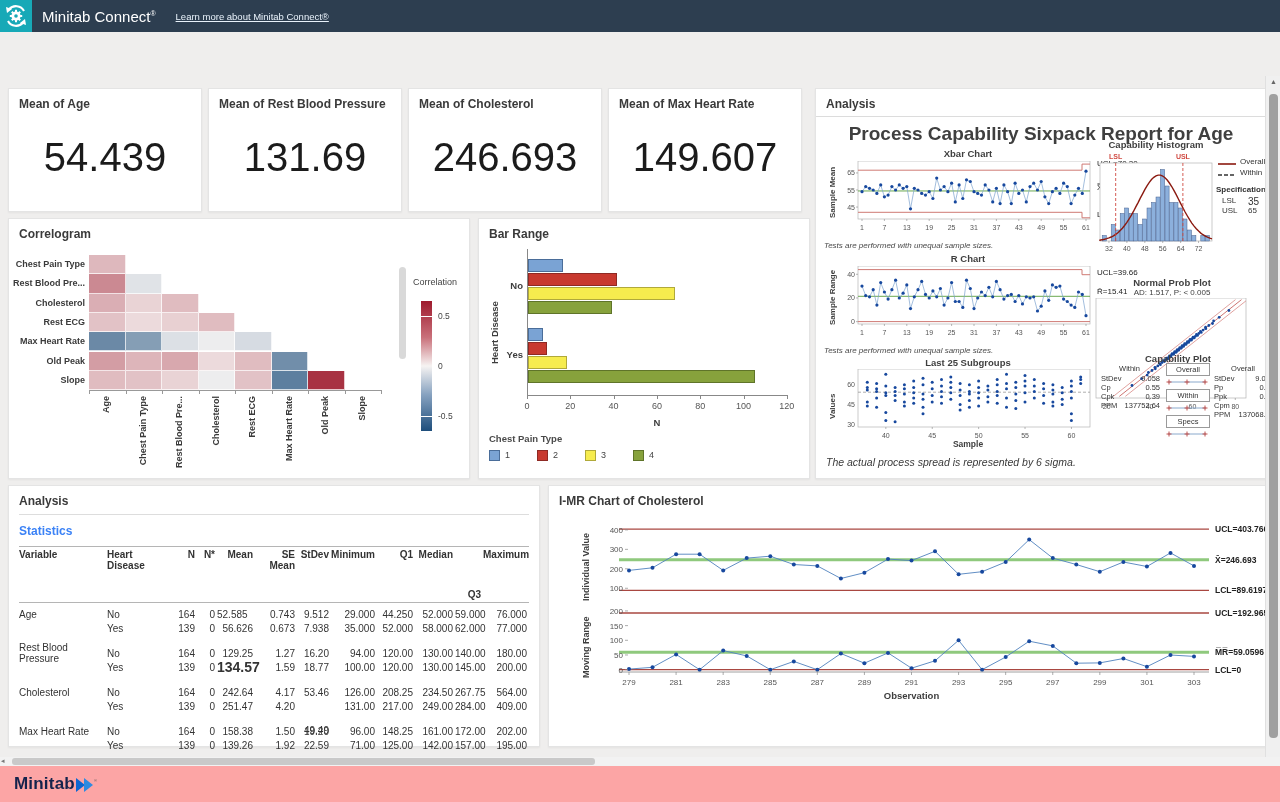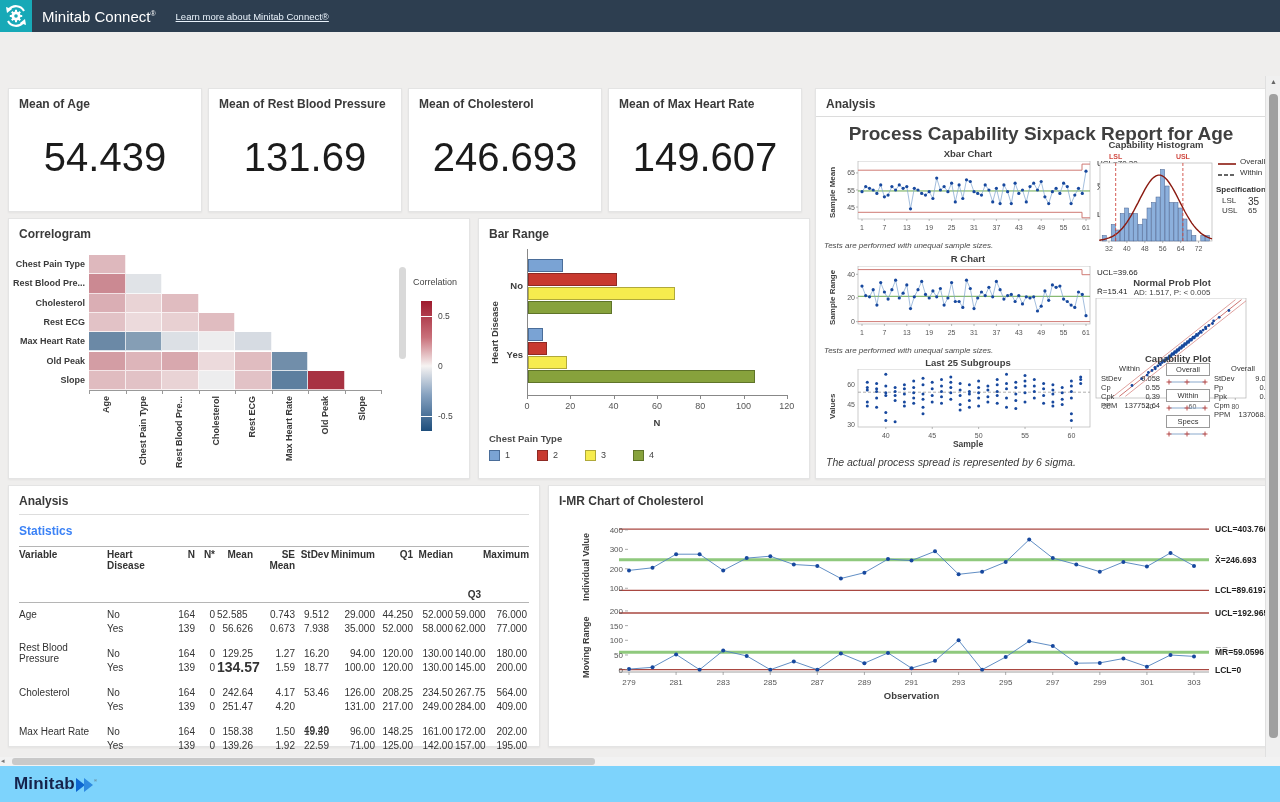--- a/index.html
+++ b/index.html
@@ -33,21 +33,21 @@
   .capbox{position:absolute;border:1px solid #9a9a9a;background:#fff;font-size:7.5px;color:#333;text-align:center;line-height:11px}
   .capstat{position:absolute;font-size:7.5px;color:#333;white-space:nowrap}
   .st-canvas{position:absolute;left:10px;right:10px;top:28px;border-top:1px solid #ddd}
   .st-sub{position:absolute;left:10px;top:38px;font-size:12px;font-weight:700;color:#3b82f6}
   .st-head{display:flex;font-weight:700;color:#333;border-top:1px solid #b5b5b5;border-bottom:1px solid #b5b5b5;padding:2px 0}
   .st-row{display:flex;height:14px;align-items:center}
   .hscroll{position:absolute;left:0;top:757px;width:1280px;height:9px;background:#f2f2f2}
   .hthumb{position:absolute;left:12px;top:1px;width:583px;height:7px;background:#c9c9c9;border-radius:3px;cursor:pointer}
   .vscroll{position:absolute;left:1265px;top:76px;width:15px;height:681px;background:#f0f0f0;border-left:1px solid #e0e0e0;z-index:9}
   .vthumb{position:absolute;left:3px;top:18px;width:9px;height:644px;background:#a0a0a0;border-radius:4px;cursor:pointer}
-  .footer{position:absolute;left:0;top:766px;width:1280px;height:36px;background:#7dd3fc}
+  .footer{position:absolute;left:0;top:766px;width:1280px;height:36px;background:#fca5a5}
   .fbrand{position:absolute;left:14px;top:8px;font-size:17px;font-weight:700;color:#15234c;letter-spacing:.2px}
 </style>
 </head>
 <body>
 
 <div class="stage">
 
   <div class="topbar">
     <div class="logo-tile">
       <svg width="24" height="24" viewBox="0 0 24 24">

